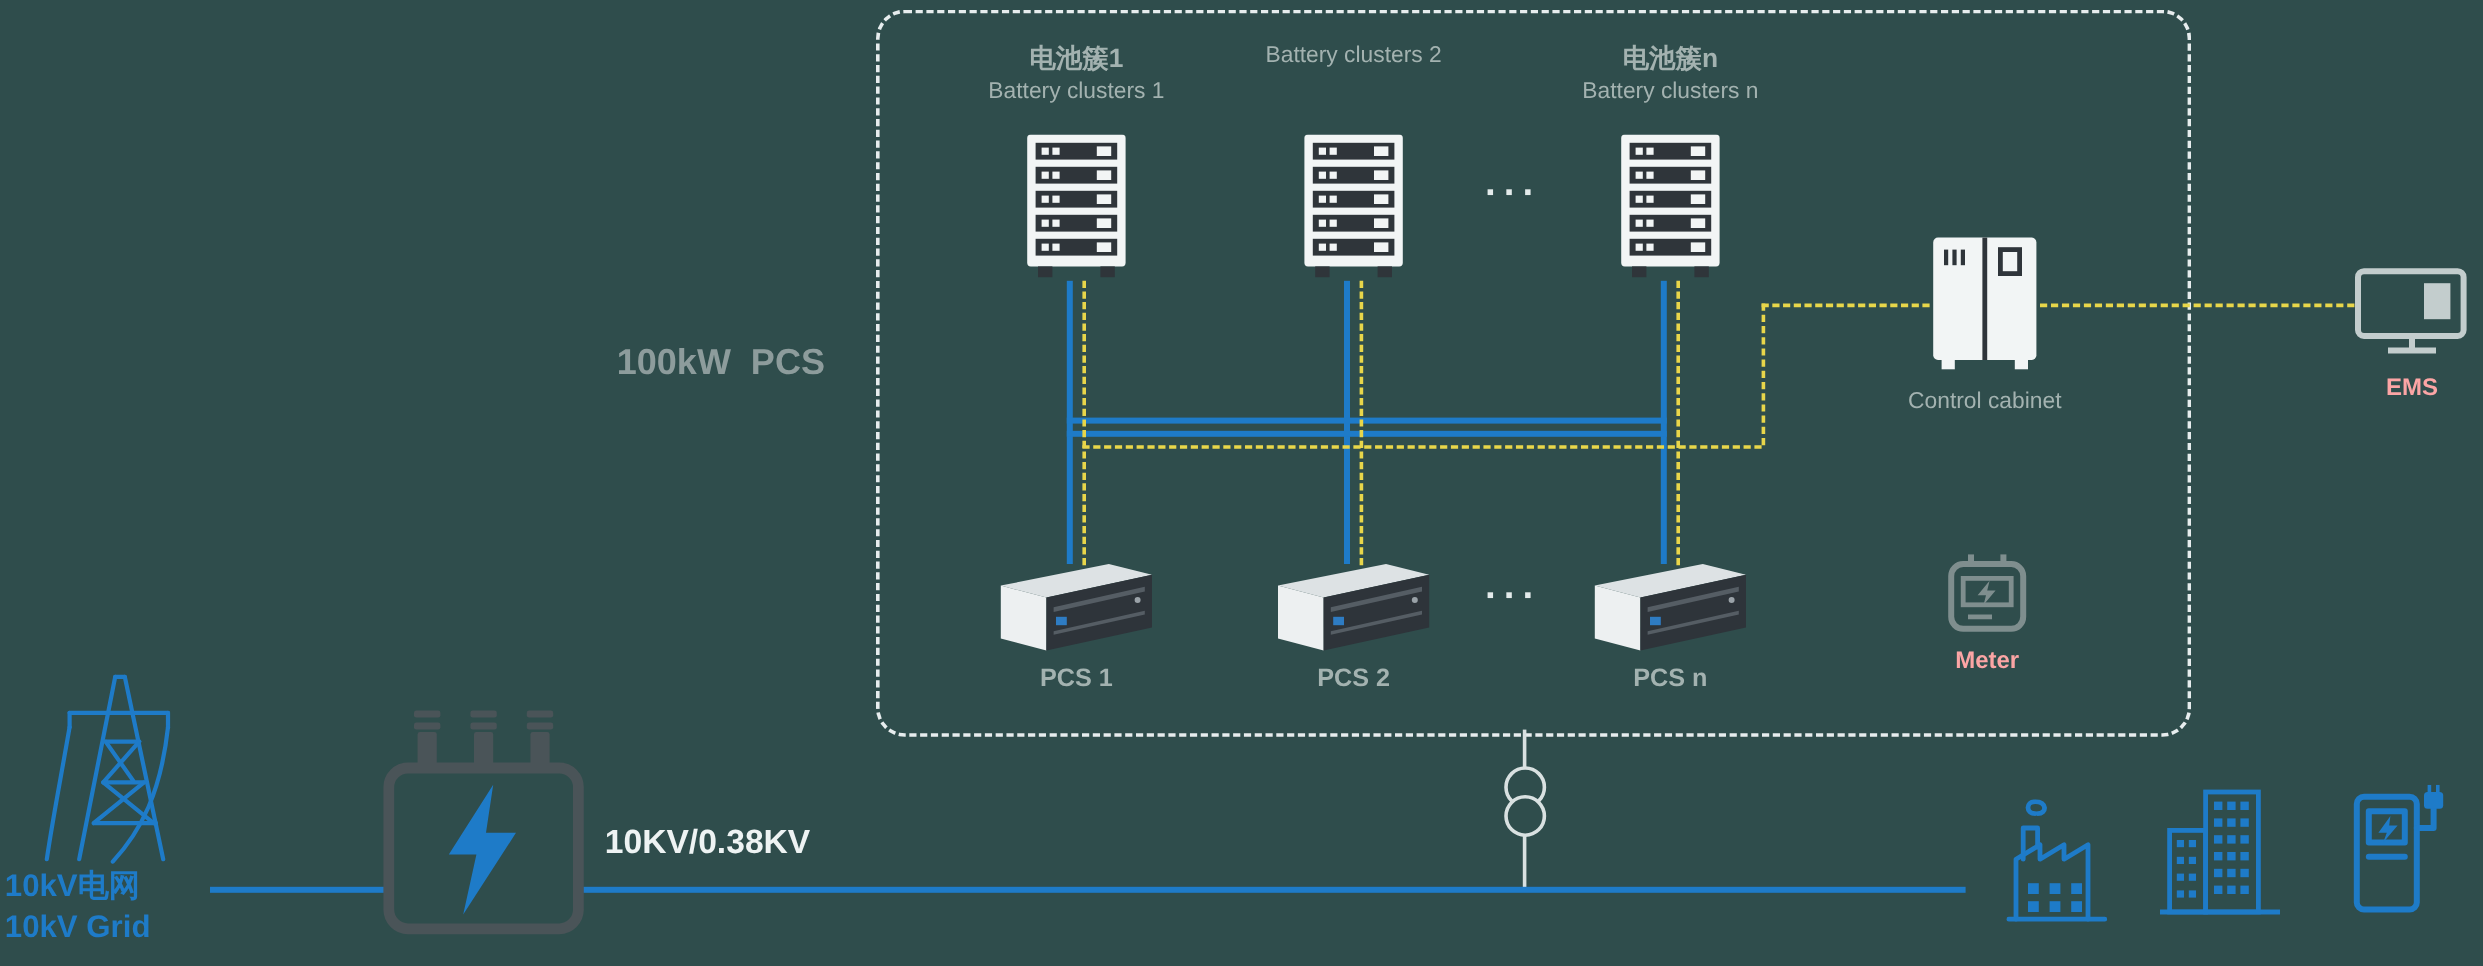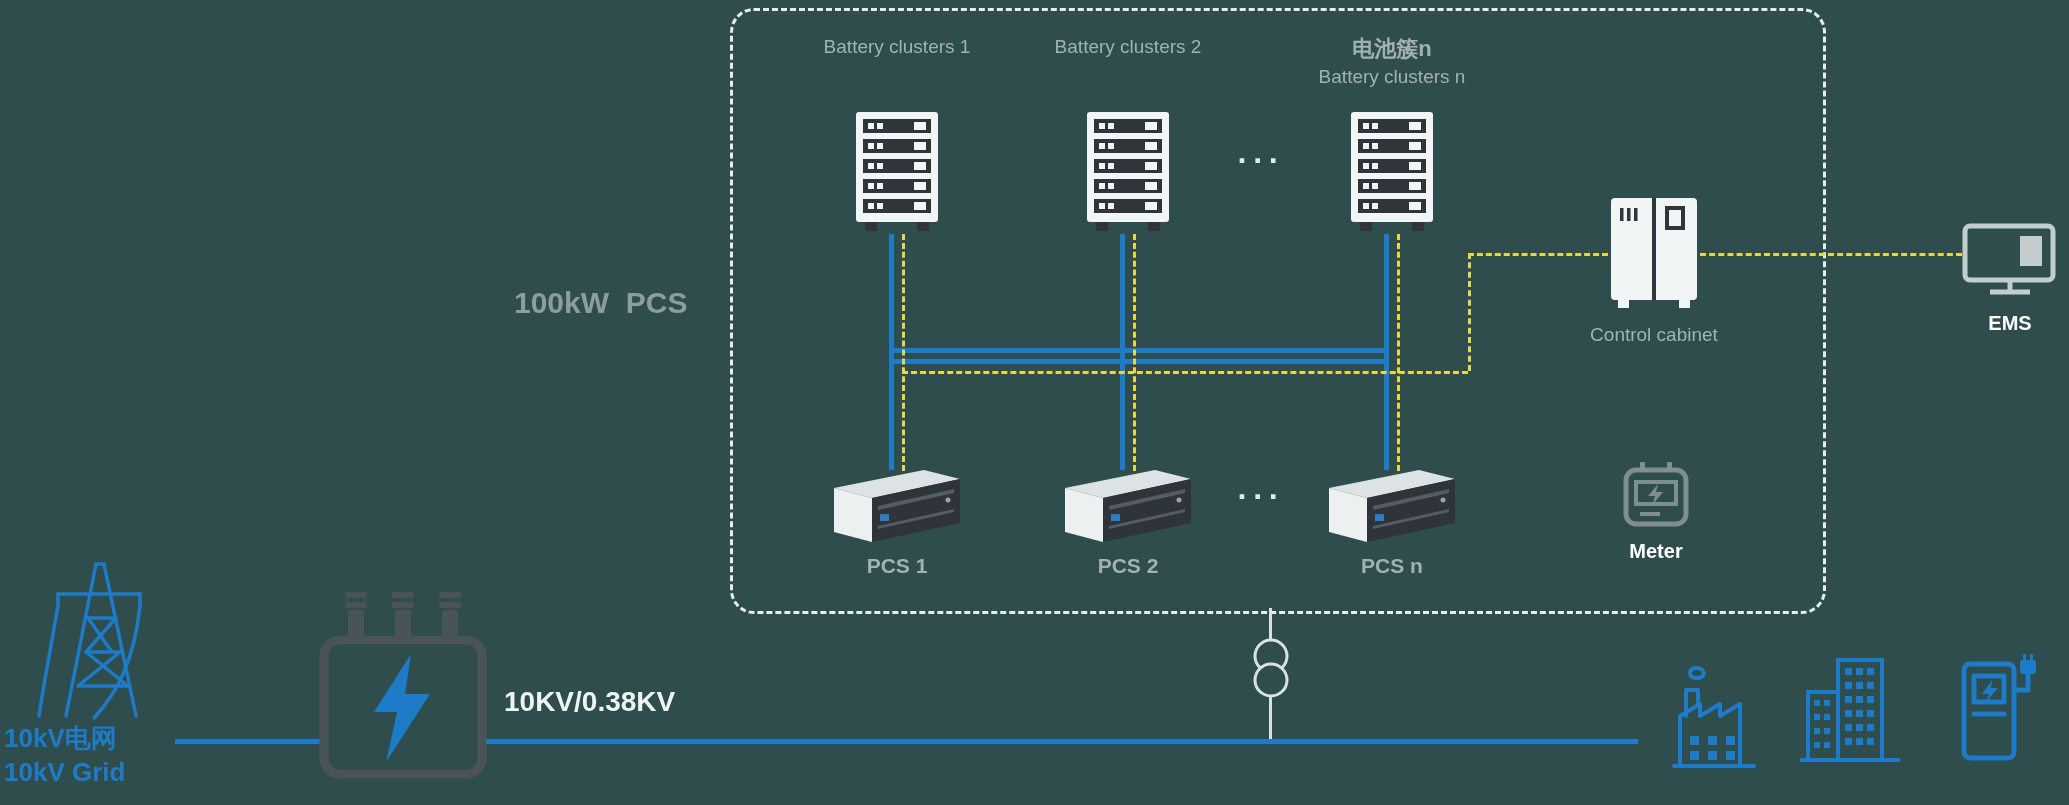--- a/index.html
+++ b/index.html
@@ -10,21 +10,21 @@
   .blue-v{position:absolute;width:5px;background:#1e7bc8;z-index:1;}
   .yel-h{position:absolute;height:0;border-top:3px dashed #e8d64a;z-index:2;}
   .yel-v{position:absolute;width:0;border-left:3px dashed #e8d64a;z-index:2;}
   .white-v{position:absolute;width:3px;background:#d9e1e1;z-index:1;}
   .grid-bus{position:absolute;height:5px;background:#1e7bc8;z-index:1;}
   .icon{position:absolute;z-index:3;}
   .lbl{position:absolute;z-index:3;text-align:center;color:#a3b2b0;line-height:1.35;}
   .zh{font-size:22px;font-weight:600;}
   .en{font-size:19px;}
   .pcs-name{font-size:21px;font-weight:600;color:#a3b2b0;}
-  .small-cap{font-size:20px;font-weight:700;color:#ffffff;}
+  .small-cap{font-size:20px;font-weight:700;color:#fca5a5;}
   .dots{position:absolute;z-index:3;color:#e4ebeb;font-size:32px;font-weight:700;
         letter-spacing:5px;text-align:center;}
   .rating{position:absolute;z-index:3;color:#8d9c9c;font-size:30px;font-weight:700;white-space:pre;text-align:center;}
   .ratio{position:absolute;z-index:3;color:#eef3f3;font-size:28px;font-weight:700;}
   .grid-lbl{position:absolute;z-index:3;color:#1e7bc8;font-size:26px;font-weight:700;line-height:1.25;}
 </style>
 </head>
 <body>
 
 <div class="stage">
@@ -219,20 +219,21 @@
 
   <div class="yel-v" style="left:902px;top:234px;height:237px;"></div>
   <div class="yel-v" style="left:1133px;top:234px;height:237px;"></div>
   <div class="yel-v" style="left:1397px;top:234px;height:237px;"></div>
   <div class="yel-h" style="left:902px;top:371px;width:566px;"></div>
   <div class="yel-v" style="left:1468px;top:253px;height:118px;"></div>
   <div class="yel-h" style="left:1468px;top:253px;width:140px;"></div>
   <div class="yel-h" style="left:1700px;top:253px;width:262px;"></div>
 
   <div class="lbl" style="left:777px;top:34px;width:240px;">
+    <div class="zh">电池簇1</div>
     <div class="en">Battery clusters 1</div>
   </div>
   <svg class="icon" style="left:854px;top:112px;" width="86" height="122">
       <use href="#battery"></use>
     </svg>
 
   <div class="lbl" style="left:1008px;top:34px;width:240px;">
     <div class="en">Battery clusters 2</div>
   </div>
   <svg class="icon" style="left:1085px;top:112px;" width="86" height="122">

